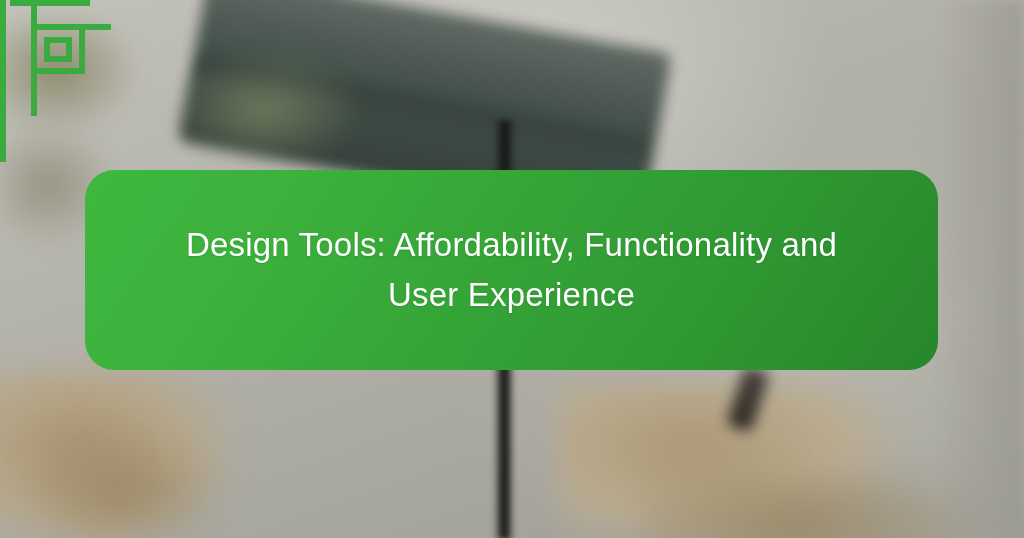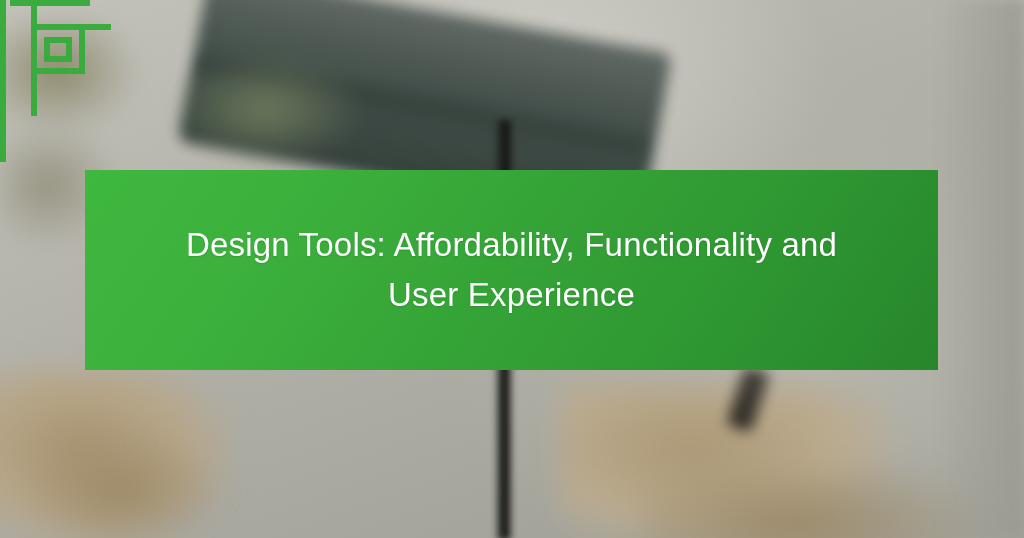--- a/index.html
+++ b/index.html
@@ -155,20 +155,21 @@
   .banner {
     position: absolute;
     left: 85px;
     top: 170px;
     width: 853px;
     height: 200px;
     background: linear-gradient(125deg, #3fb83f 0%, #3cb13c 22%, #35a437 48%, #2f9832 72%, #27862b 100%);
     display: flex;
     align-items: center;
     justify-content: center;
+    border-radius: 29px;
   }
   .banner-title {
     color: #ffffff;
     font-size: 33px;
     font-weight: 400;
     line-height: 50px;
     text-align: center;
     letter-spacing: .2px;
     max-width: 680px;
     text-shadow: 0 1px 2px rgba(0,0,0,.12);

